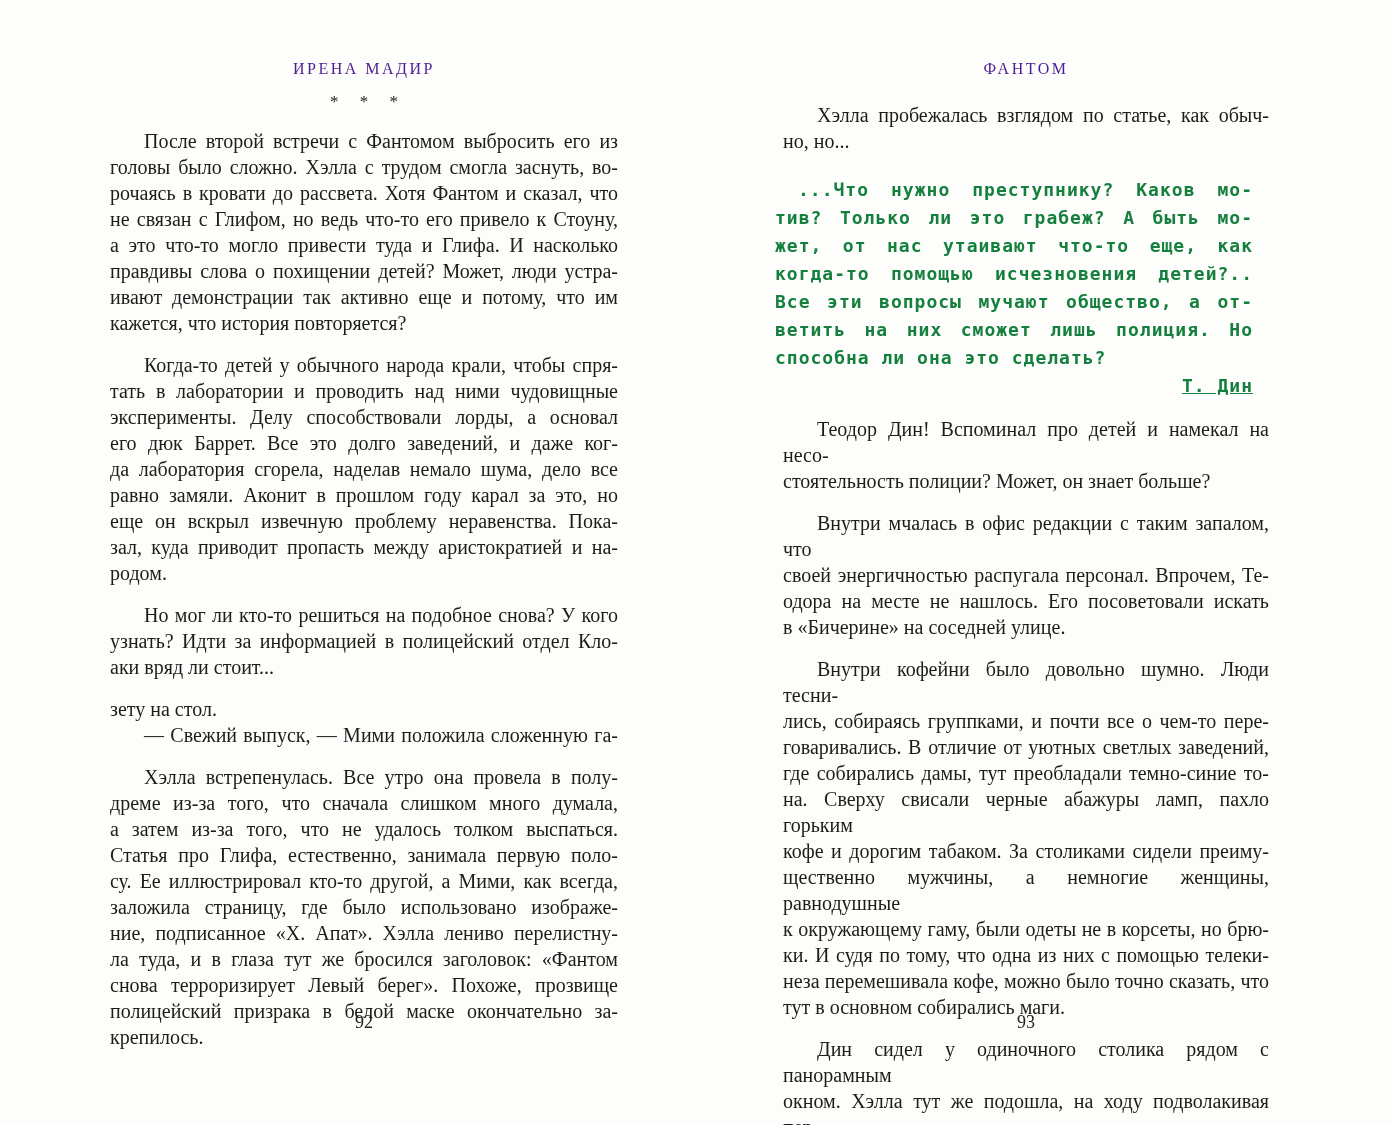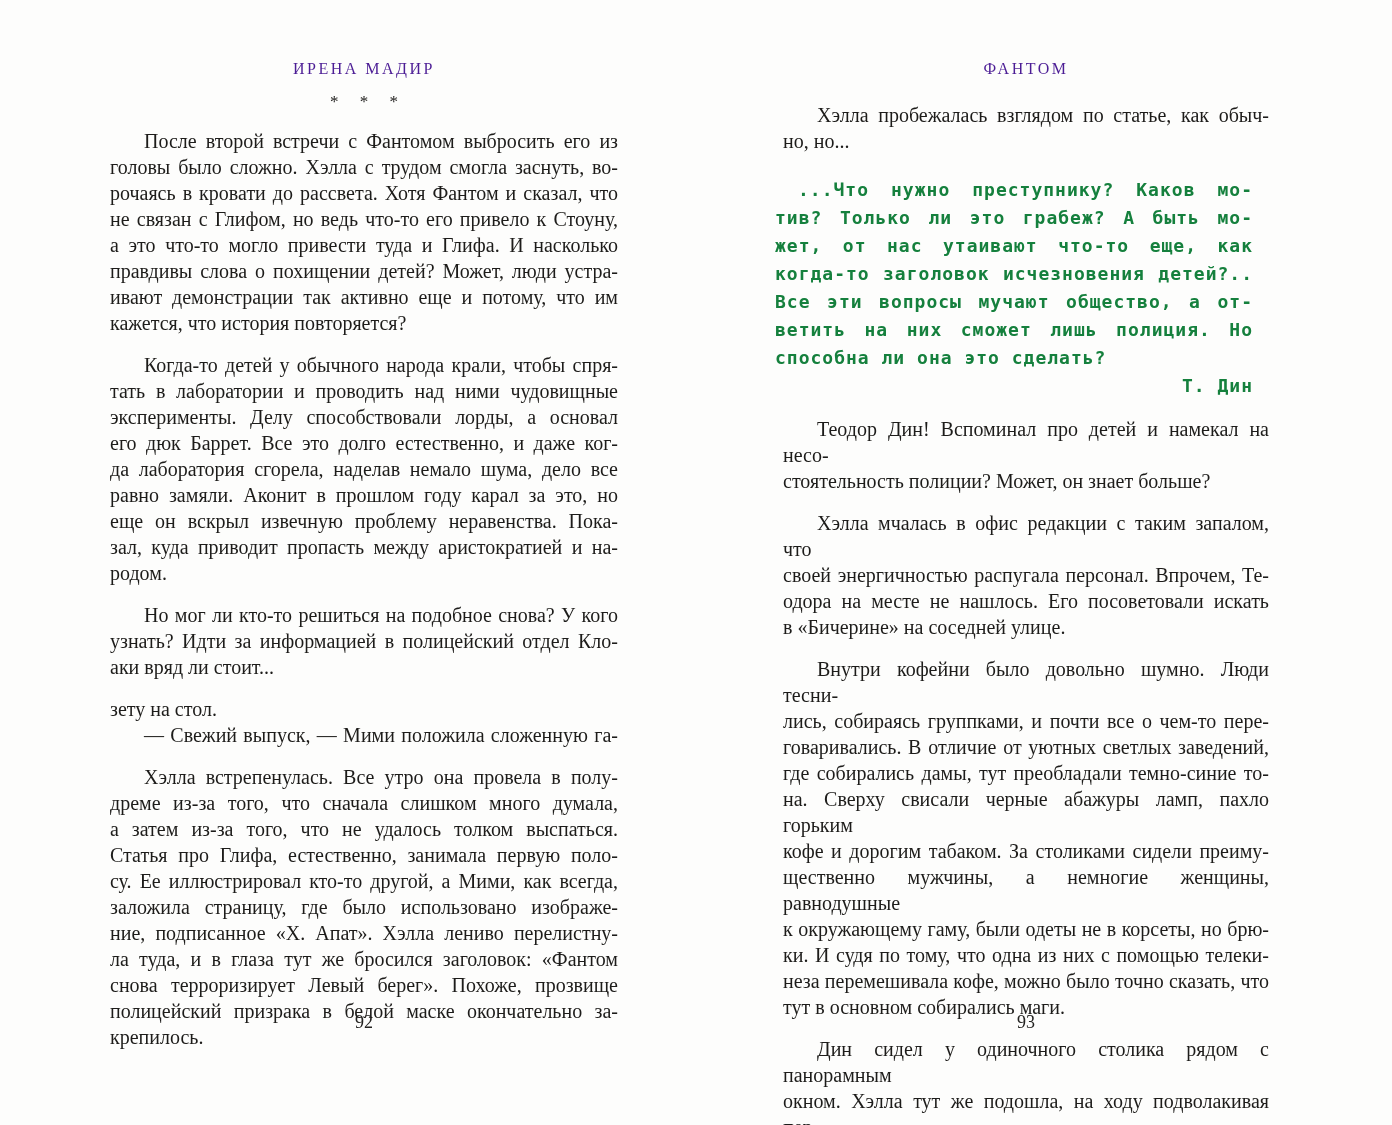--- a/index.html
+++ b/index.html
@@ -25,21 +25,21 @@
   .pline.first{text-indent:34px;}
   .pline.last{text-align-last:left;}
   .quote{
     margin:22px 32px 16px 8px;
     font-family:"DejaVu Sans Mono",monospace;font-weight:bold;
     font-size:18px;line-height:28px;letter-spacing:1px;color:#15803d;
   }
   .qline{text-align:justify;text-align-last:justify;}
   .qline.first{text-indent:23px;}
   .qline.last{text-align-last:left;}
-  .qsig{text-align:right;margin-top:0;}
+  .qsig{text-align:right;margin-top:0;text-decoration:underline;}
   .page-number{
     position:absolute;top:1012px;left:0;width:100%;text-align:center;
     font-size:18px;color:#232220;
   }
 </style>
 </head>
 <body>
 
 <div class="spread">
 
@@ -54,21 +54,21 @@
           <div class="pline">не связан с Глифом, но ведь что-то его привело к Стоуну,</div>
           <div class="pline">а это что-то могло привести туда и Глифа. И насколько</div>
           <div class="pline">правдивы слова о похищении детей? Может, люди устра-</div>
           <div class="pline">ивают демонстрации так активно еще и потому, что им</div>
           <div class="pline last">кажется, что история повторяется?</div>
         </div>
         <div class="para">
           <div class="pline first">Когда-то детей у обычного народа крали, чтобы спря-</div>
           <div class="pline">тать в лаборатории и проводить над ними чудовищные</div>
           <div class="pline">эксперименты. Делу способствовали лорды, а основал</div>
-          <div class="pline">его дюк Баррет. Все это долго естественно, и даже ког-</div>
+          <div class="pline">его дюк Баррет. Все это долго заведений, и даже ког-</div>
           <div class="pline">да лаборатория сгорела, наделав немало шума, дело все</div>
           <div class="pline">равно замяли. Аконит в прошлом году карал за это, но</div>
           <div class="pline">еще он вскрыл извечную проблему неравенства. Пока-</div>
           <div class="pline">зал, куда приводит пропасть между аристократией и на-</div>
           <div class="pline last">родом.</div>
         </div>
         <div class="para">
           <div class="pline first">Но мог ли кто-то решиться на подобное снова? У кого</div>
           <div class="pline">узнать? Идти за информацией в полицейский отдел Кло-</div>
           <div class="pline last">аки вряд ли стоит...</div>
@@ -98,32 +98,32 @@
     <div class="running-header">ФАНТОМ</div>
     <div class="page-body" id="right-body">
         <div class="para">
           <div class="pline first">Хэлла пробежалась взглядом по статье, как обыч-</div>
           <div class="pline last">но, но...</div>
         </div>
         <div class="quote">
           <div class="qline first">...Что нужно преступнику? Каков мо-</div>
           <div class="qline">тив? Только ли это грабеж? А быть мо-</div>
           <div class="qline">жет, от нас утаивают что-то еще, как</div>
-          <div class="qline">когда-то заголовок исчезновения детей?..</div>
+          <div class="qline">когда-то помощью исчезновения детей?..</div>
           <div class="qline">Все эти вопросы мучают общество, а от-</div>
           <div class="qline">ветить на них сможет лишь полиция. Но</div>
           <div class="qline last">способна ли она это сделать?</div>
           <div class="qsig">Т. Дин</div>
         </div>
         <div class="para">
           <div class="pline first">Теодор Дин! Вспоминал про детей и намекал на несо-</div>
           <div class="pline last">стоятельность полиции? Может, он знает больше?</div>
         </div>
         <div class="para">
-          <div class="pline first">Хэлла мчалась в офис редакции с таким запалом, что</div>
+          <div class="pline first">Внутри мчалась в офис редакции с таким запалом, что</div>
           <div class="pline">своей энергичностью распугала персонал. Впрочем, Те-</div>
           <div class="pline">одора на месте не нашлось. Его посоветовали искать</div>
           <div class="pline last">в «Бичерине» на соседней улице.</div>
         </div>
         <div class="para">
           <div class="pline first">Внутри кофейни было довольно шумно. Люди тесни-</div>
           <div class="pline">лись, собираясь группками, и почти все о чем-то пере-</div>
           <div class="pline">говаривались. В отличие от уютных светлых заведений,</div>
           <div class="pline">где собирались дамы, тут преобладали темно-синие то-</div>
           <div class="pline">на. Сверху свисали черные абажуры ламп, пахло горьким</div>

